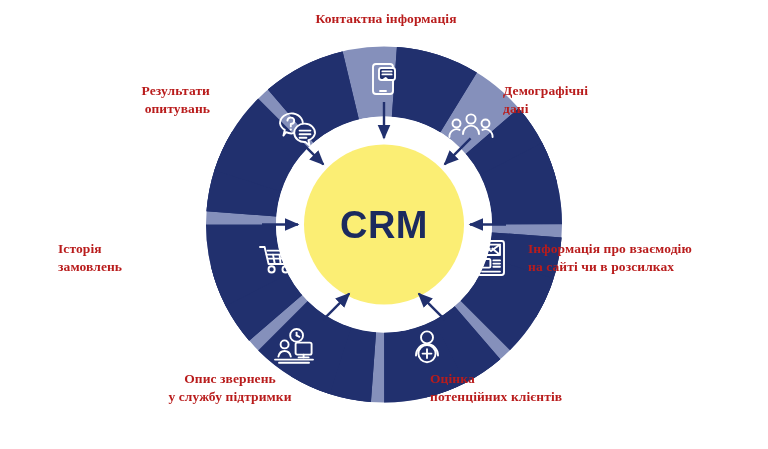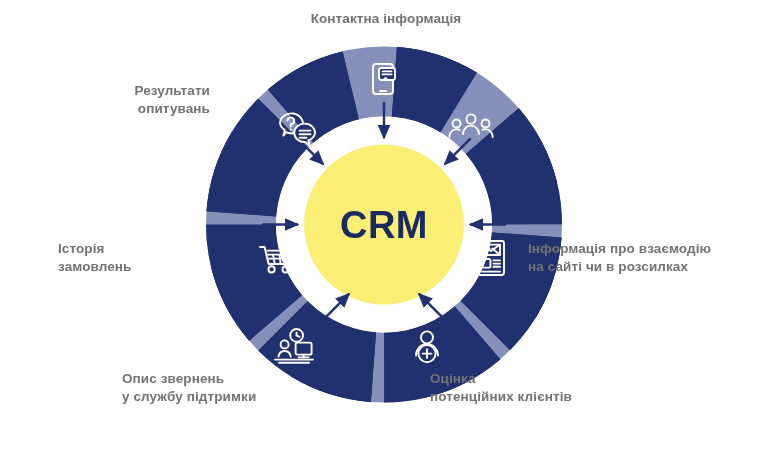--- a/index.html
+++ b/index.html
@@ -21,33 +21,33 @@
   }
   #wheel {
     position: absolute;
     left: 0;
     top: 0;
     width: 768px;
     height: 449px;
   }
   .label {
     position: absolute;
-    color: #737373;
-    font-family: Liberation Sans, sans-serif;
+    color: #b91c1c;
+    font-family: Liberation Serif, serif;
     font-weight: bold;
     font-size: 13.5px;
     line-height: 1.32;
     letter-spacing: 0.1px;
     white-space: pre-line;
   }
   .lbl-contact   { left: 258px; top: 10px;  width: 256px; text-align: center; }
   .lbl-demo      { left: 503px; top: 82px;  width: 170px; text-align: left; }
   .lbl-interact  { left: 528px; top: 240px; width: 236px; text-align: left; }
   .lbl-lead      { left: 430px; top: 370px; width: 220px; text-align: left; }
-  .lbl-support   { left: 122px; top: 370px; width: 216px; }
+  .lbl-support   { left: 122px; top: 370px; width: 216px; text-align: center; }
   .lbl-orders    { left: 58px;  top: 240px; width: 152px; }
   .lbl-survey    { left: 58px;  top: 82px;  width: 152px; text-align: right; }
 </style>
 </head>
 <body>
 
 <div id="stage">
 
   <svg id="wheel" viewBox="0 0 768 449">
     <defs>
@@ -162,20 +162,22 @@
         <line x1="2.6" y1="2.6" x2="13.4" y2="2.6"></line>
         <line x1="2.6" y1="6.2" x2="13.4" y2="6.2"></line>
         <line x1="2.6" y1="9.8" x2="9.4" y2="9.8"></line>
       </g>
     </g>
 
     <text x="384" y="224.5" text-anchor="middle" dominant-baseline="central" fill="#1B2A5E" font-family="Liberation Sans, sans-serif" font-size="38" font-weight="bold" letter-spacing="0.5">CRM</text>
   </svg>
 
   <div class="label lbl-contact">Контактна інформація</div>
+  <div class="label lbl-demo">Демографічні
+дані</div>
   <div class="label lbl-lead">Оцінка
 потенційних клієнтів</div>
   <div class="label lbl-interact">Інформація про взаємодію
 на сайті чи в розсилках</div>
   <div class="label lbl-support">Опис звернень
 у службу підтримки</div>
   <div class="label lbl-orders">Історія
 замовлень</div>
   <div class="label lbl-survey">Результати
 опитувань</div>

